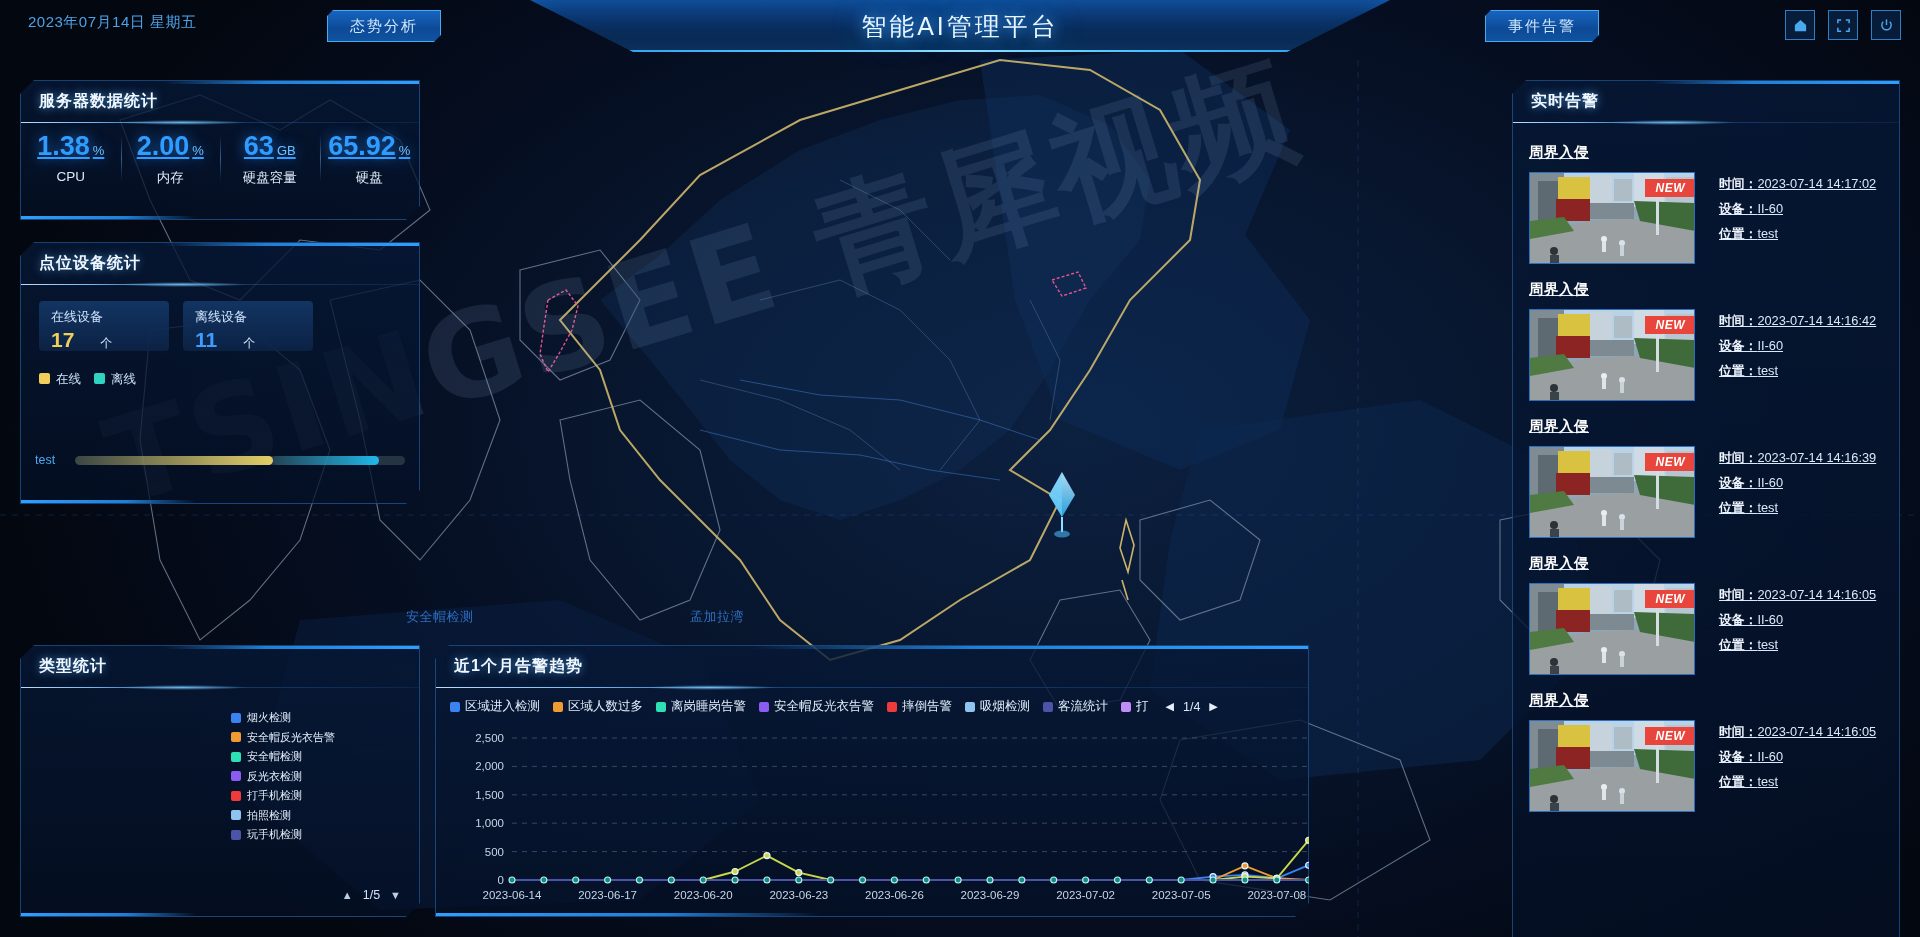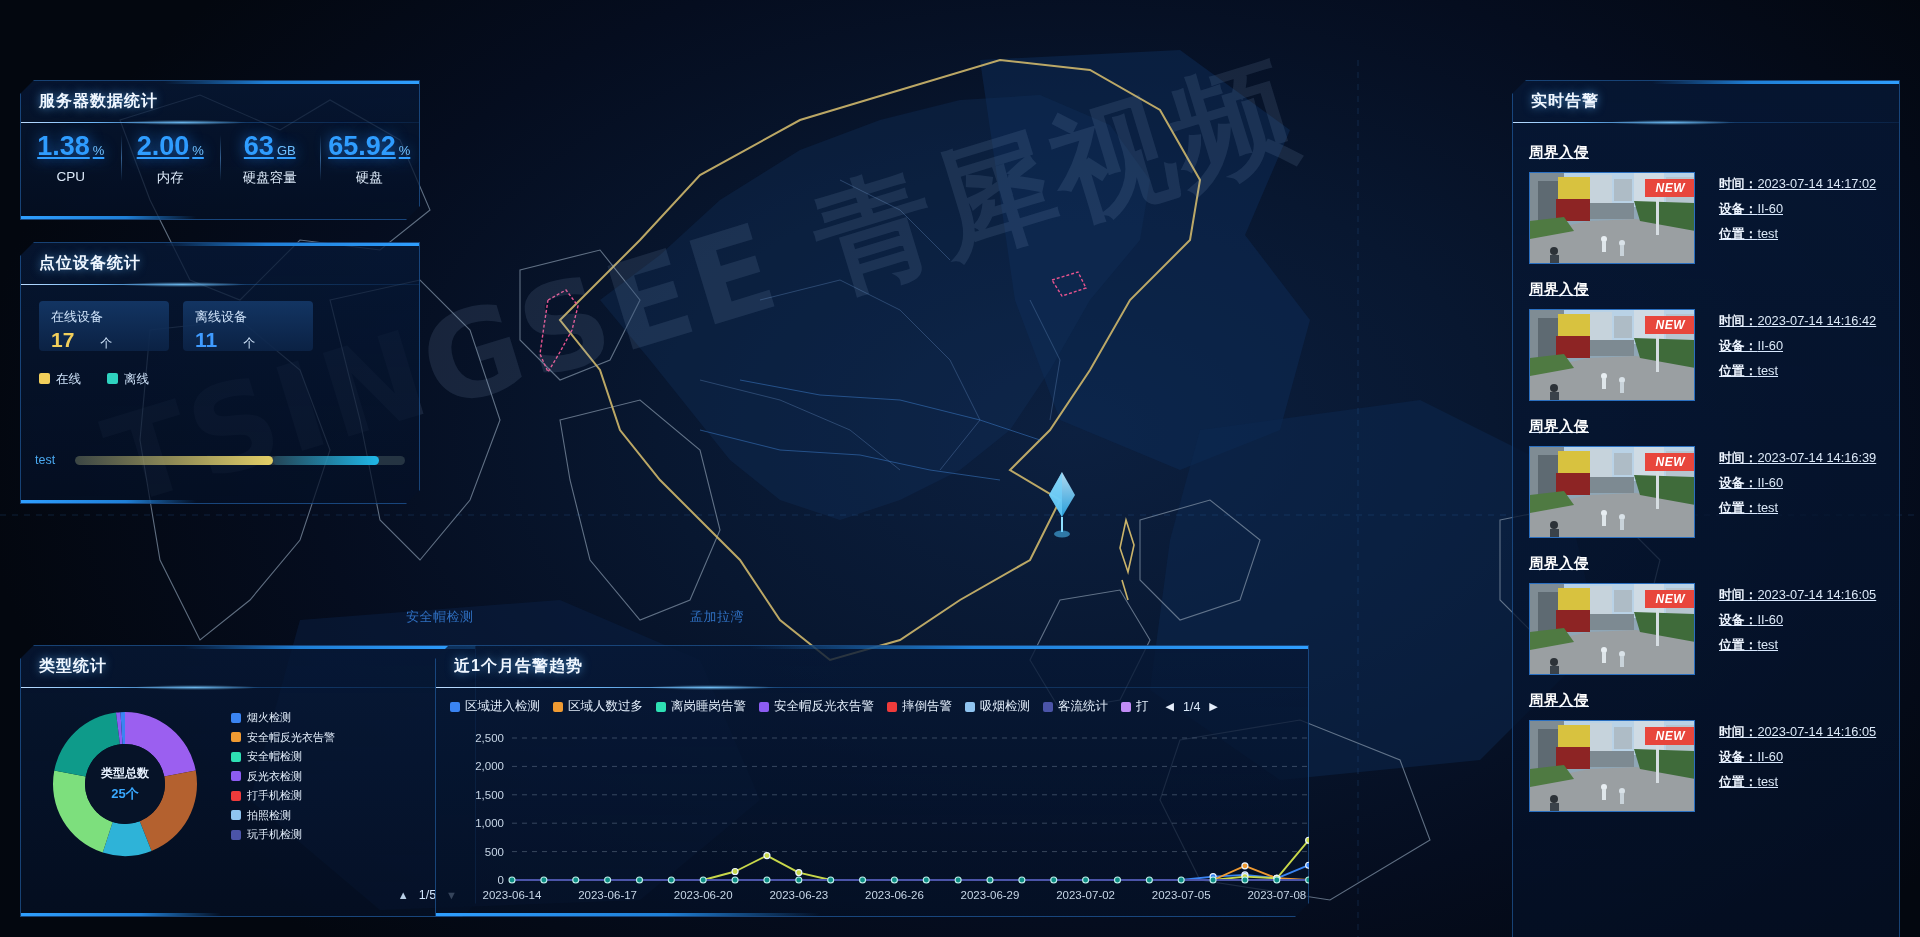--- a/index.html
+++ b/index.html
@@ -114,29 +114,29 @@
     width: 130px; height: 50px; padding: 7px 12px;
     background: linear-gradient(180deg, rgba(20,56,104,.9), rgba(12,36,72,.85));
     border-radius: 4px;
   }
   .dev-card-title { font-size: 13px; color: #cfe3fa; }
   .dev-card-row { display: flex; align-items: baseline; margin-top: 3px; }
   .dev-num { font-size: 21px; font-weight: bold; line-height: 1; }
   .dev-num.online { color: #f2cf5b; }
   .dev-num.offline { color: #3f9bff; }
   .dev-unit { font-size: 12px; color: #cfe3fa; margin-left: 26px; }
-  .dev-legend { position: absolute; left: 18px; top: 128px; display: flex; gap: 26px; font-size: 12.5px; color: #cfe3fa; align-items: center; }
+  .dev-legend { position: absolute; left: 18px; top: 128px; display: flex; gap: 13px; font-size: 12.5px; color: #cfe3fa; align-items: center; }
   .dot { width: 11px; height: 11px; border-radius: 2px; display: inline-block; margin-right: 6px; vertical-align: -1px; }
   .bar-row { position: absolute; left: 14px; right: 14px; bottom: 36px; display: flex; align-items: center; gap: 10px; }
   .bar-name { font-size: 12.5px; color: #4aa8ef; width: 30px; }
   .bar-track { position: relative; flex: 1; height: 9px; border-radius: 5px; background: rgba(90,110,110,.38); overflow: hidden; }
   .bar-seg { position: absolute; top: 0; height: 9px; border-radius: 5px; }
 
   
-  #p-type { left: 20px; top: 645px; width: 456px; height: 272px; }
+  #p-type { left: 20px; top: 645px; width: 400px; height: 272px; }
   .donut-wrap { position: absolute; left: 24px; top: 58px; width: 160px; height: 160px; }
   .donut-center { position: absolute; inset: 0; display:flex; flex-direction:column; align-items:center; justify-content:center; }
   .donut-c1 { font-size: 12px; color: #e8f2ff; font-weight: bold; }
   .donut-c2 { font-size: 13px; color: #39a9ff; font-weight: bold; margin-top: 3px; }
   .type-legend { position: absolute; left: 210px; top: 62px; }
   .type-li { display: flex; align-items: center; height: 19.5px; font-size: 11px; color: #e2edfa; }
   .type-li .dot { width: 10px; height: 10px; }
   .type-pager { position: absolute; right: 18px; bottom: 14px; display: flex; align-items: center; gap: 10px; font-size: 12.5px; color: #cfe3fa; }
   .tri { color: #b9cfe6; font-size: 11px; cursor: pointer; }
 
@@ -242,20 +242,45 @@
       <line x1="22" y1="47" x2="22" y2="62" stroke="#8fe0ff" stroke-width="2"></line>
       <ellipse cx="22" cy="64" rx="8" ry="3.5" fill="#4fc3ff" opacity=".55"></ellipse>
     </svg>
 
     <div class="sea-label" style="left:406px; top:608px;">安全帽检测</div>
     <div class="sea-label" style="left:690px; top:608px;">孟加拉湾</div>
 
     <div class="watermark">TSINGSEE 青犀视频</div>
   </div>
 
+  <div class="header">
+    <div class="header-bg"></div>
+    <div class="date-text">2023年07月14日 星期五</div>
+    <div class="header-title">智能AI管理平台</div>
+
+    <div class="hbtn left">态势分析</div>
+    <div class="hbtn right">事件告警</div>
+
+    <div class="icon-btn" style="left:1785px;">
+      <svg width="15" height="15" viewBox="0 0 16 16">
+        <path d="M8 2 L14 7.5 L14 14 L2 14 L2 7.5 Z" fill="#4aa8ef"></path>
+      </svg>
+    </div>
+    <div class="icon-btn" style="left:1828px;">
+      <svg width="15" height="15" viewBox="0 0 16 16" fill="none" stroke="#4aa8ef" stroke-width="1.6">
+        <path d="M2 5.5 L2 2 L5.5 2 M10.5 2 L14 2 L14 5.5 M14 10.5 L14 14 L10.5 14 M5.5 14 L2 14 L2 10.5"></path>
+      </svg>
+    </div>
+    <div class="icon-btn" style="left:1871px;">
+      <svg width="15" height="15" viewBox="0 0 16 16" fill="none" stroke="#4aa8ef" stroke-width="1.5">
+        <path d="M4.5 4 A5 5 0 1 0 11.5 4"></path>
+          <line x1="8" y1="1.5" x2="8" y2="7.5"></line>
+      </svg>
+    </div>
+  </div>
 
   <div class="panel" id="p-server">
     <div class="panel-top-accent"></div>
     <div class="panel-bot-accent"></div>
     <div class="panel-title">服务器数据统计</div>
     <div class="panel-rule"></div>
     <div class="stats-row">
       <div class="stat">
         <div class="stat-val"><span>1.38</span><span class="stat-unit">%</span></div>
         <div class="stat-label">CPU</div>
@@ -311,36 +336,20 @@
       </div>
     </div>
   </div>
 
   <div class="panel" id="p-type">
     <div class="panel-top-accent"></div>
     <div class="panel-bot-accent"></div>
     <div class="panel-title">类型统计</div>
     <div class="panel-rule"></div>
 
-    <div class="donut-wrap">
-      <svg id="donut-svg" width="160" height="160" viewBox="0 0 160 160">
-          <path d="M 80 8 A 72 72 0 0 1 150.7246820524656 66.50854534982783 L 119.29149002914755 72.50474741657102 A 40 40 0 0 0 80 40 Z" fill="#9b5ff0"></path>
-          <path d="M 150.7246820524656 66.50854534982783 A 72 72 0 0 1 106.5049677932968 146.9439069839541 L 94.72498210738712 117.19105943553006 A 40 40 0 0 0 119.29149002914755 72.50474741657102 Z" fill="#b4612f"></path>
-          <path d="M 106.5049677932968 146.9439069839541 A 72 72 0 0 1 57.75077640500379 148.47606917325106 L 67.63932022500211 118.04226065180615 A 40 40 0 0 0 94.72498210738712 117.19105943553006 Z" fill="#2eb3d8"></path>
-          <path d="M 57.75077640500379 148.47606917325106 A 72 72 0 0 1 9.275317947534418 66.50854534982781 L 40.708509970852454 72.504747416571 A 40 40 0 0 0 67.63932022500211 118.04226065180615 Z" fill="#7ddf7d"></path>
-          <path d="M 9.275317947534418 66.50854534982781 A 72 72 0 0 1 70.97600718337013 8.567741505357588 L 74.98667065742785 40.315411947420884 A 40 40 0 0 0 40.708509970852454 72.504747416571 Z" fill="#0e9b8a"></path>
-          <path d="M 70.97600718337013 8.567741505357588 A 72 72 0 0 1 75.47908259388944 8.142075553164446 L 77.48837921882748 40.078930862869136 A 40 40 0 0 0 74.98667065742785 40.315411947420884 Z" fill="#8c5cf2"></path>
-          <path d="M 75.47908259388944 8.142075553164446 A 72 72 0 0 1 80.00000000000006 8 L 80.00000000000003 40 A 40 40 0 0 0 77.48837921882748 40.078930862869136 Z" fill="#3a84f2"></path>
-          <circle cx="80" cy="80" r="40" fill="#061328"></circle>
-        </svg>
-      <div class="donut-center">
-        <div class="donut-c1">类型总数</div>
-        <div class="donut-c2">25个</div>
-      </div>
-    </div>
 
     <div class="type-legend" id="type-legend">
         <div class="type-li">
           <i class="dot" style="background:#3a84f2"></i>
           <span>烟火检测</span>
         </div>
         <div class="type-li">
           <i class="dot" style="background:#ef9a32"></i>
           <span>安全帽反光衣告警</span>
         </div>

